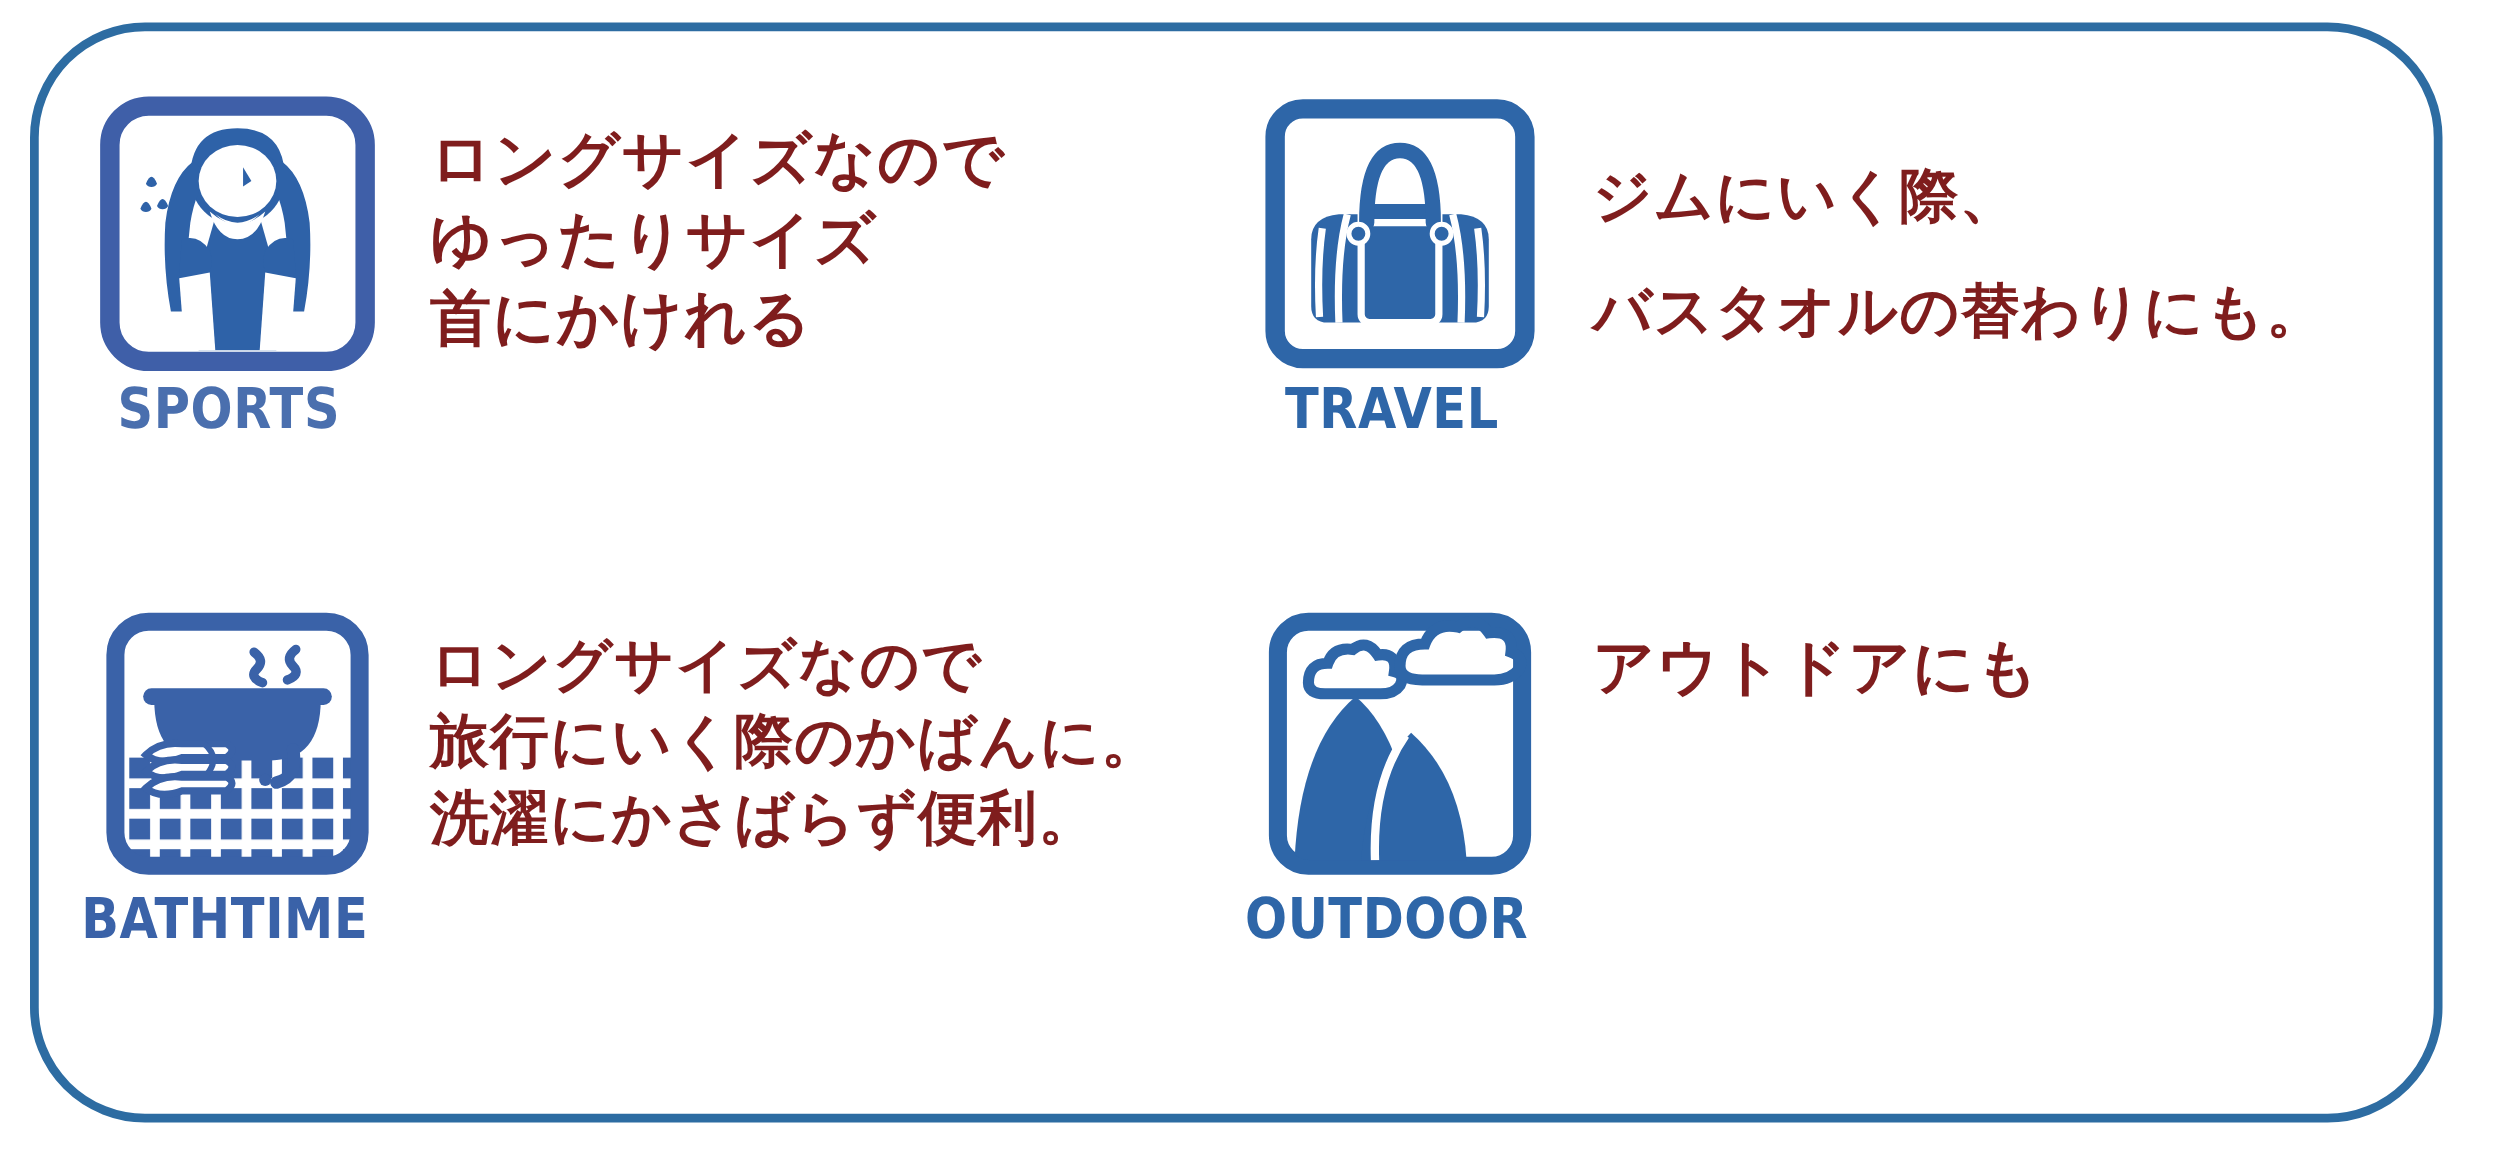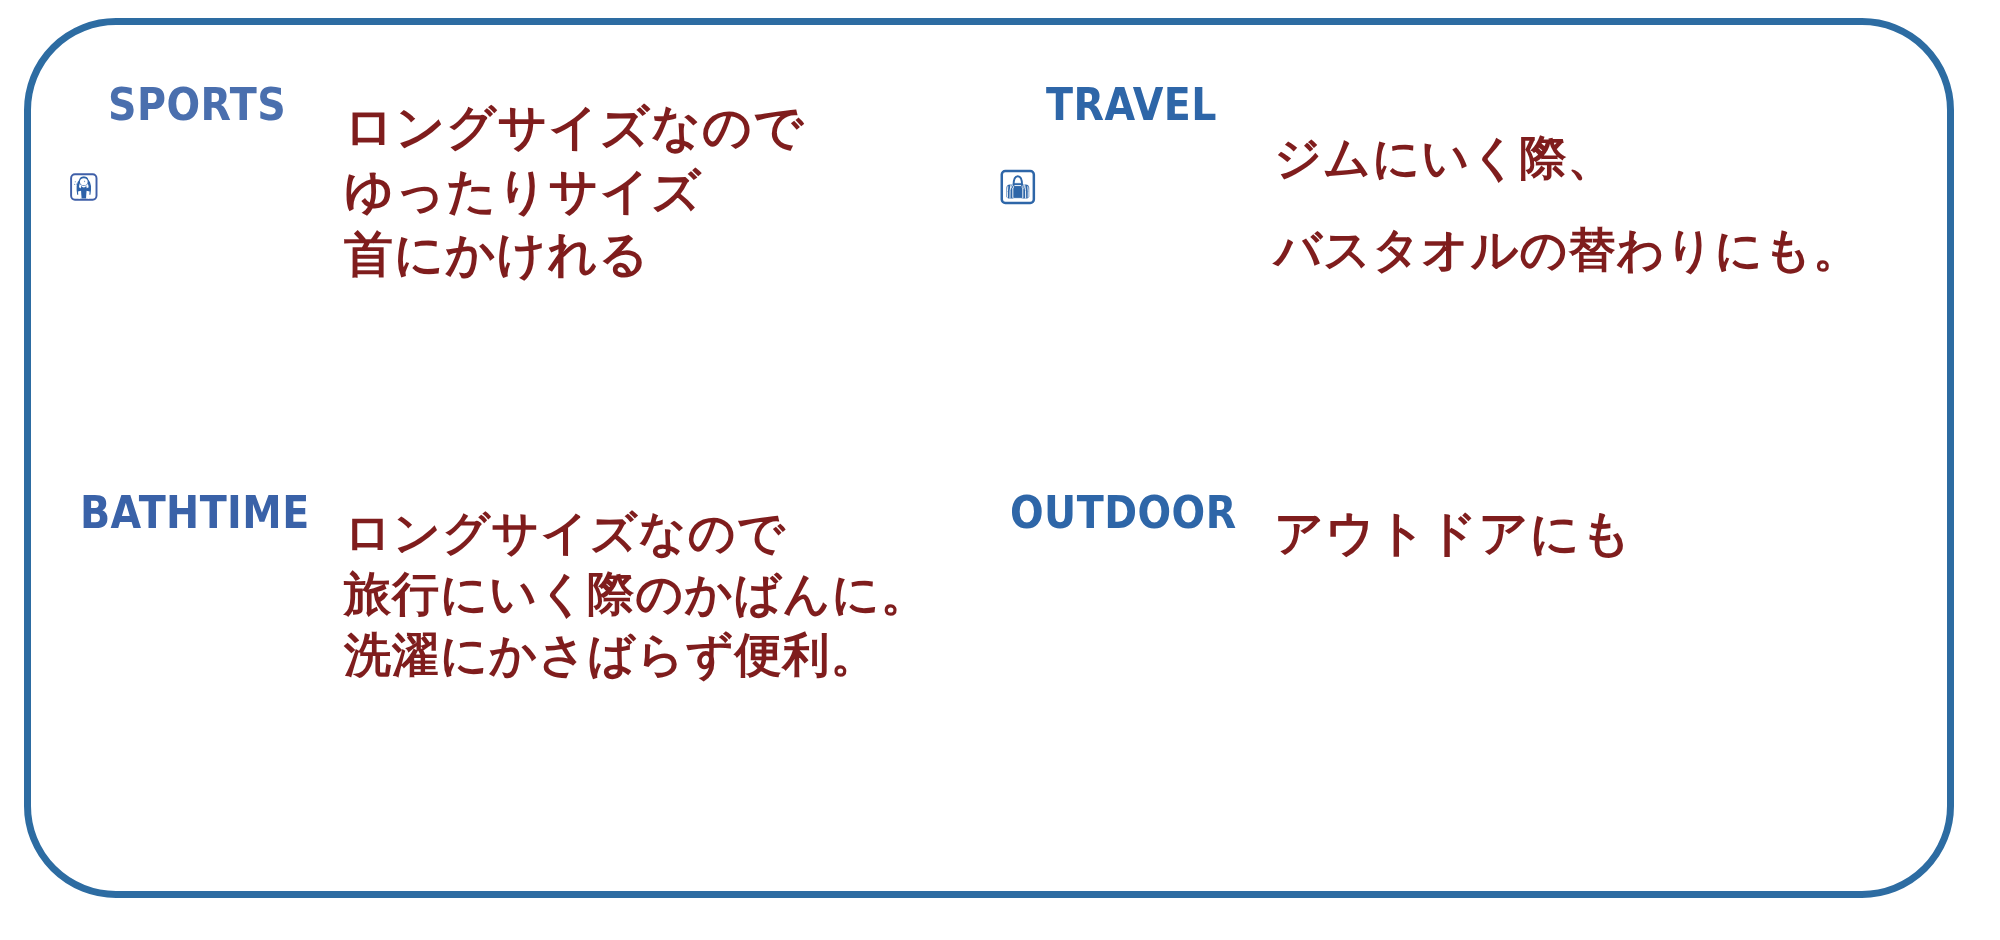--- a/index.html
+++ b/index.html
@@ -48,22 +48,22 @@
 
   .feature {
     display: flex;
     flex-direction: row;
     align-items: flex-start;
     gap: 34px;
   }
 
   .icon-col {
     display: flex;
-    flex-direction: row;
-    align-items: flex-start;
+    flex-direction: column;
+    align-items: center;
     width: 240px;
     flex: 0 0 240px;
     padding-top: 6px;
   }
 
   .icon-box {
     width: 222px;
     height: 222px;
     display: block;
   }

